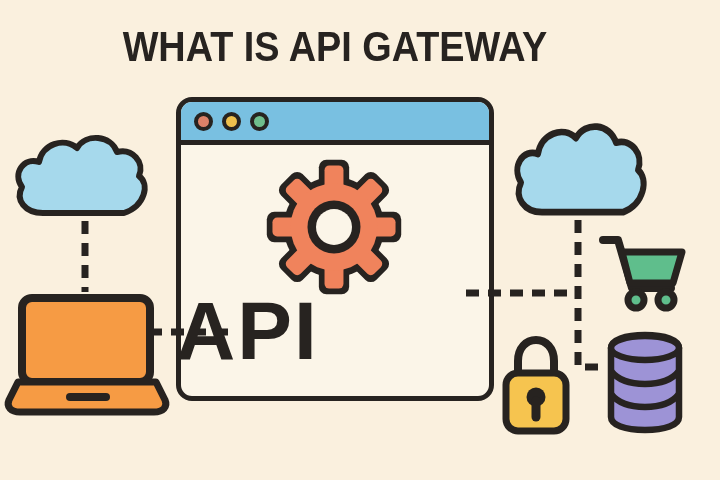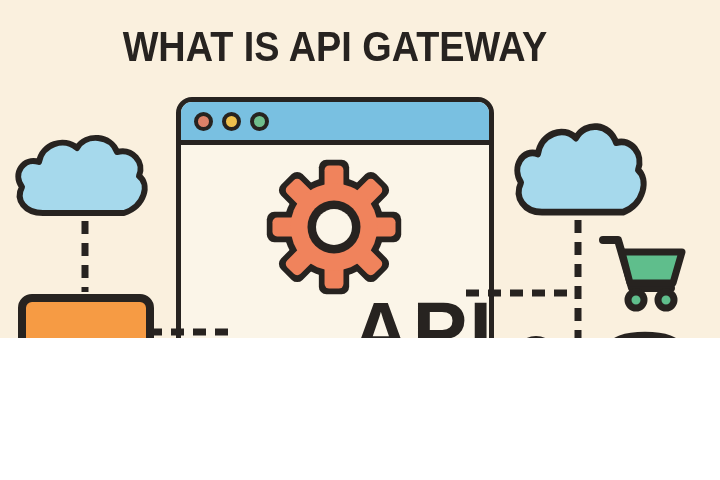--- a/index.html
+++ b/index.html
@@ -1,18 +1,18 @@
 <!DOCTYPE html>
 <html style="--background: #FAF0DE; --window-bg: #FBF5E8; --outline: #272320; --titlebar-blue: #79C0E1; --cloud-blue: #A6D9EC; --gear-salmon: #F0835C; --laptop-orange: #F69B44; --cart-green: #5FBE8C; --lock-yellow: #F6C44F; --db-purple: #9D93D6;"><head>
 <meta charset="utf-8">
 <style>
   html,body{margin:0;padding:0;}
   #canvas{
     position:relative;
-    width:720px;height:338px;
+    width:720px;height:480px;
     background:var(--background,#FAF0DE);
     overflow:hidden;
     font-family:"Liberation Sans", sans-serif;
   }
   .abs{position:absolute;}
   #main-title{
     left:70px;top:22px;width:530px;
     text-align:center;
     font-size:43px;font-weight:bold;
     color:var(--outline,#272320);
@@ -37,21 +37,21 @@
     border-bottom:5px solid var(--outline,#272320);
     display:flex;align-items:center;
     padding-left:13px;gap:9px;
   }
   .traffic-dot{
     width:11px;height:11px;border-radius:50%;
     border:4px solid var(--outline,#272320);
   }
   #api-label{
     left:176px;top:284px;width:318px;
-    text-align:right;
+    text-align:left;
     font-size:82px;font-weight:bold;
     letter-spacing:2px;
     color:var(--outline,#272320);
     z-index:3;
   }
   svg{display:block;overflow:visible;}
   .icon{z-index:3;}
   #connector-layer{left:0;top:0;z-index:2;}
 </style>
 </head>

